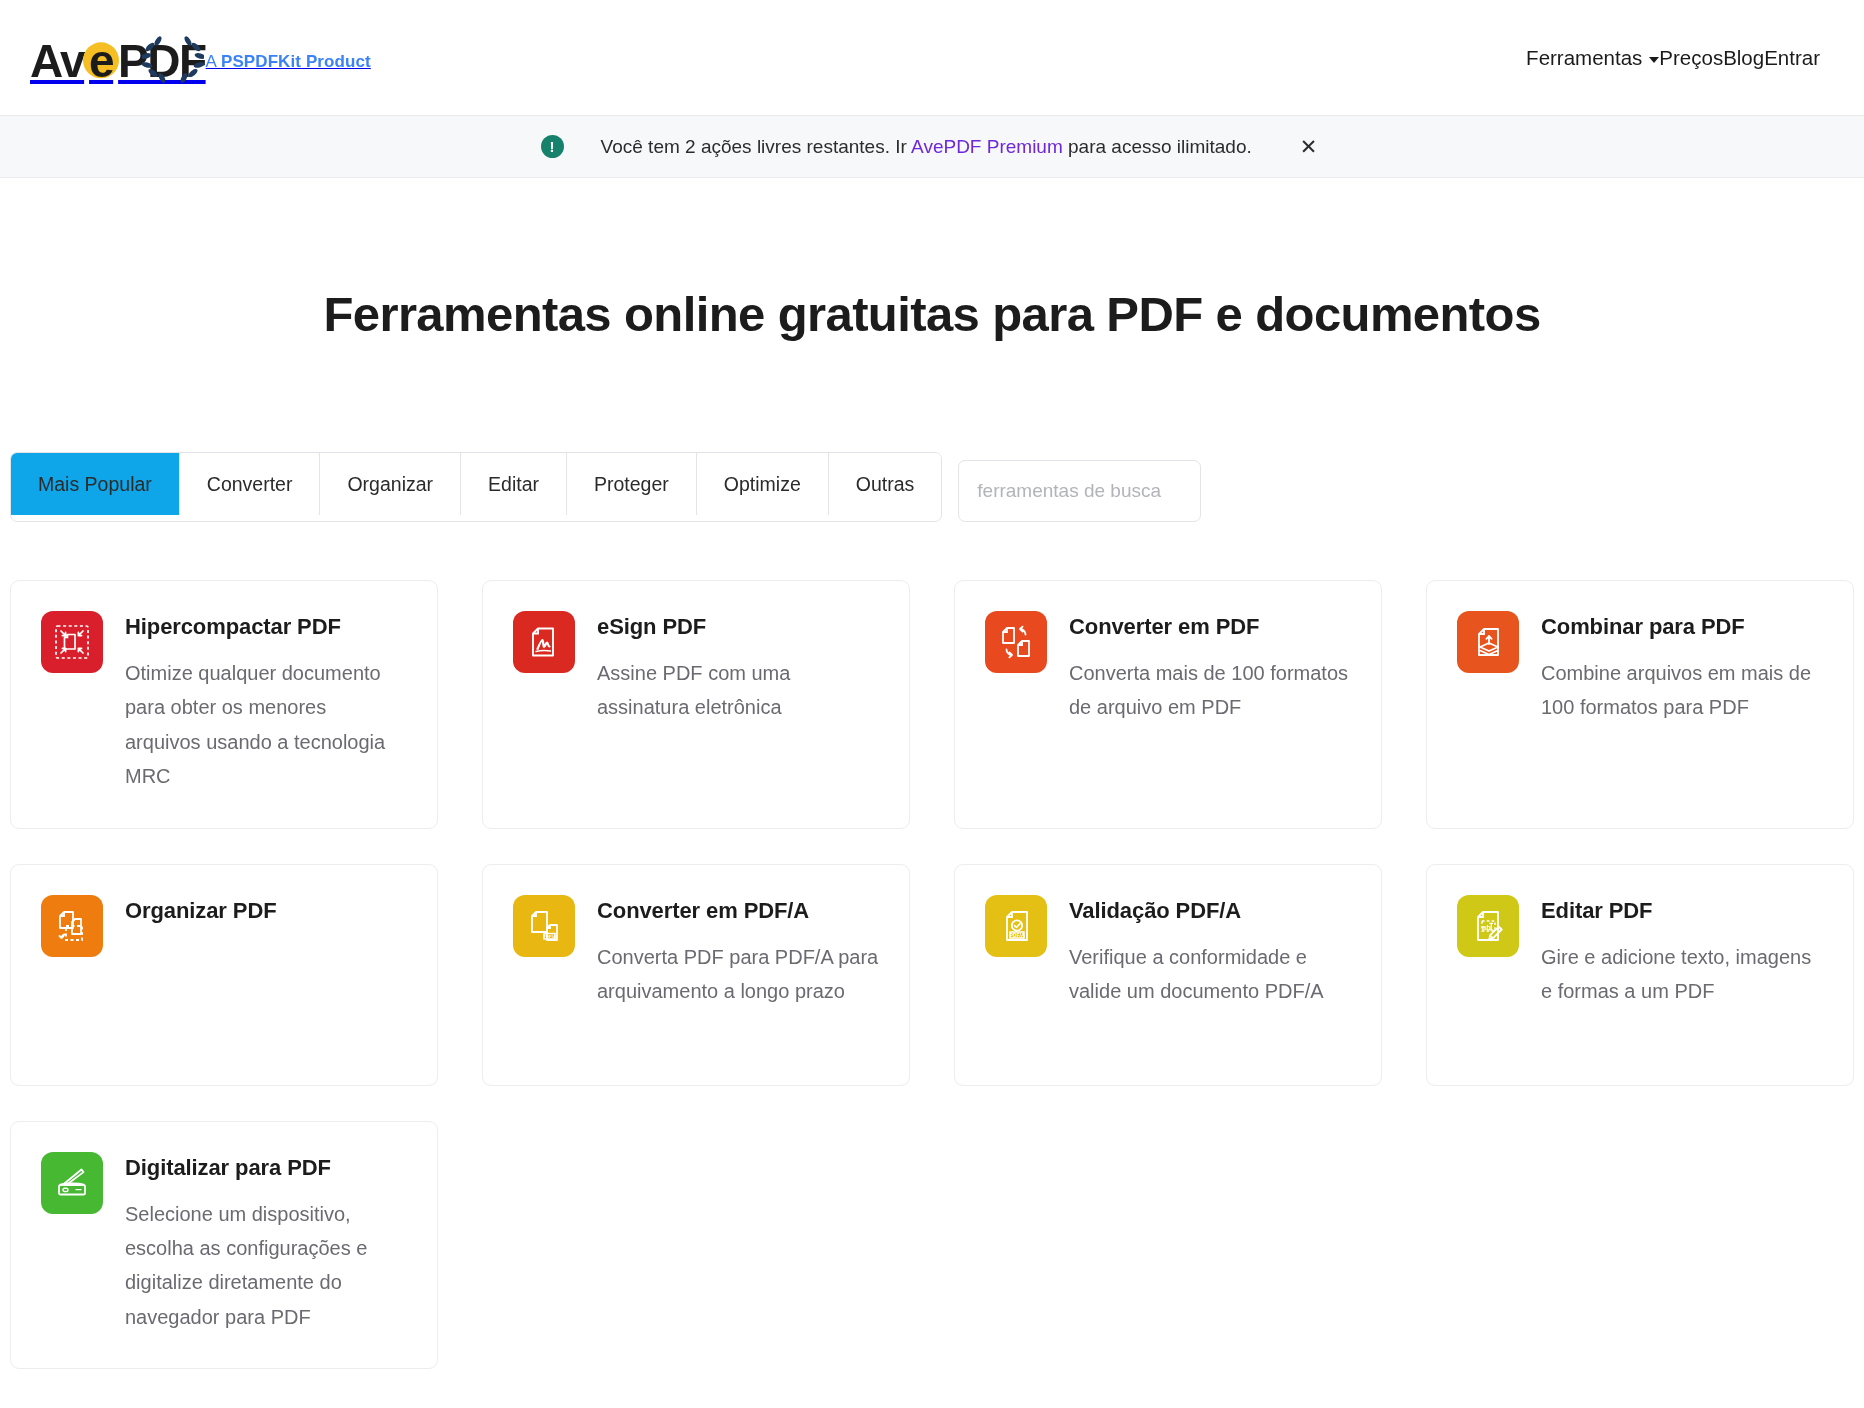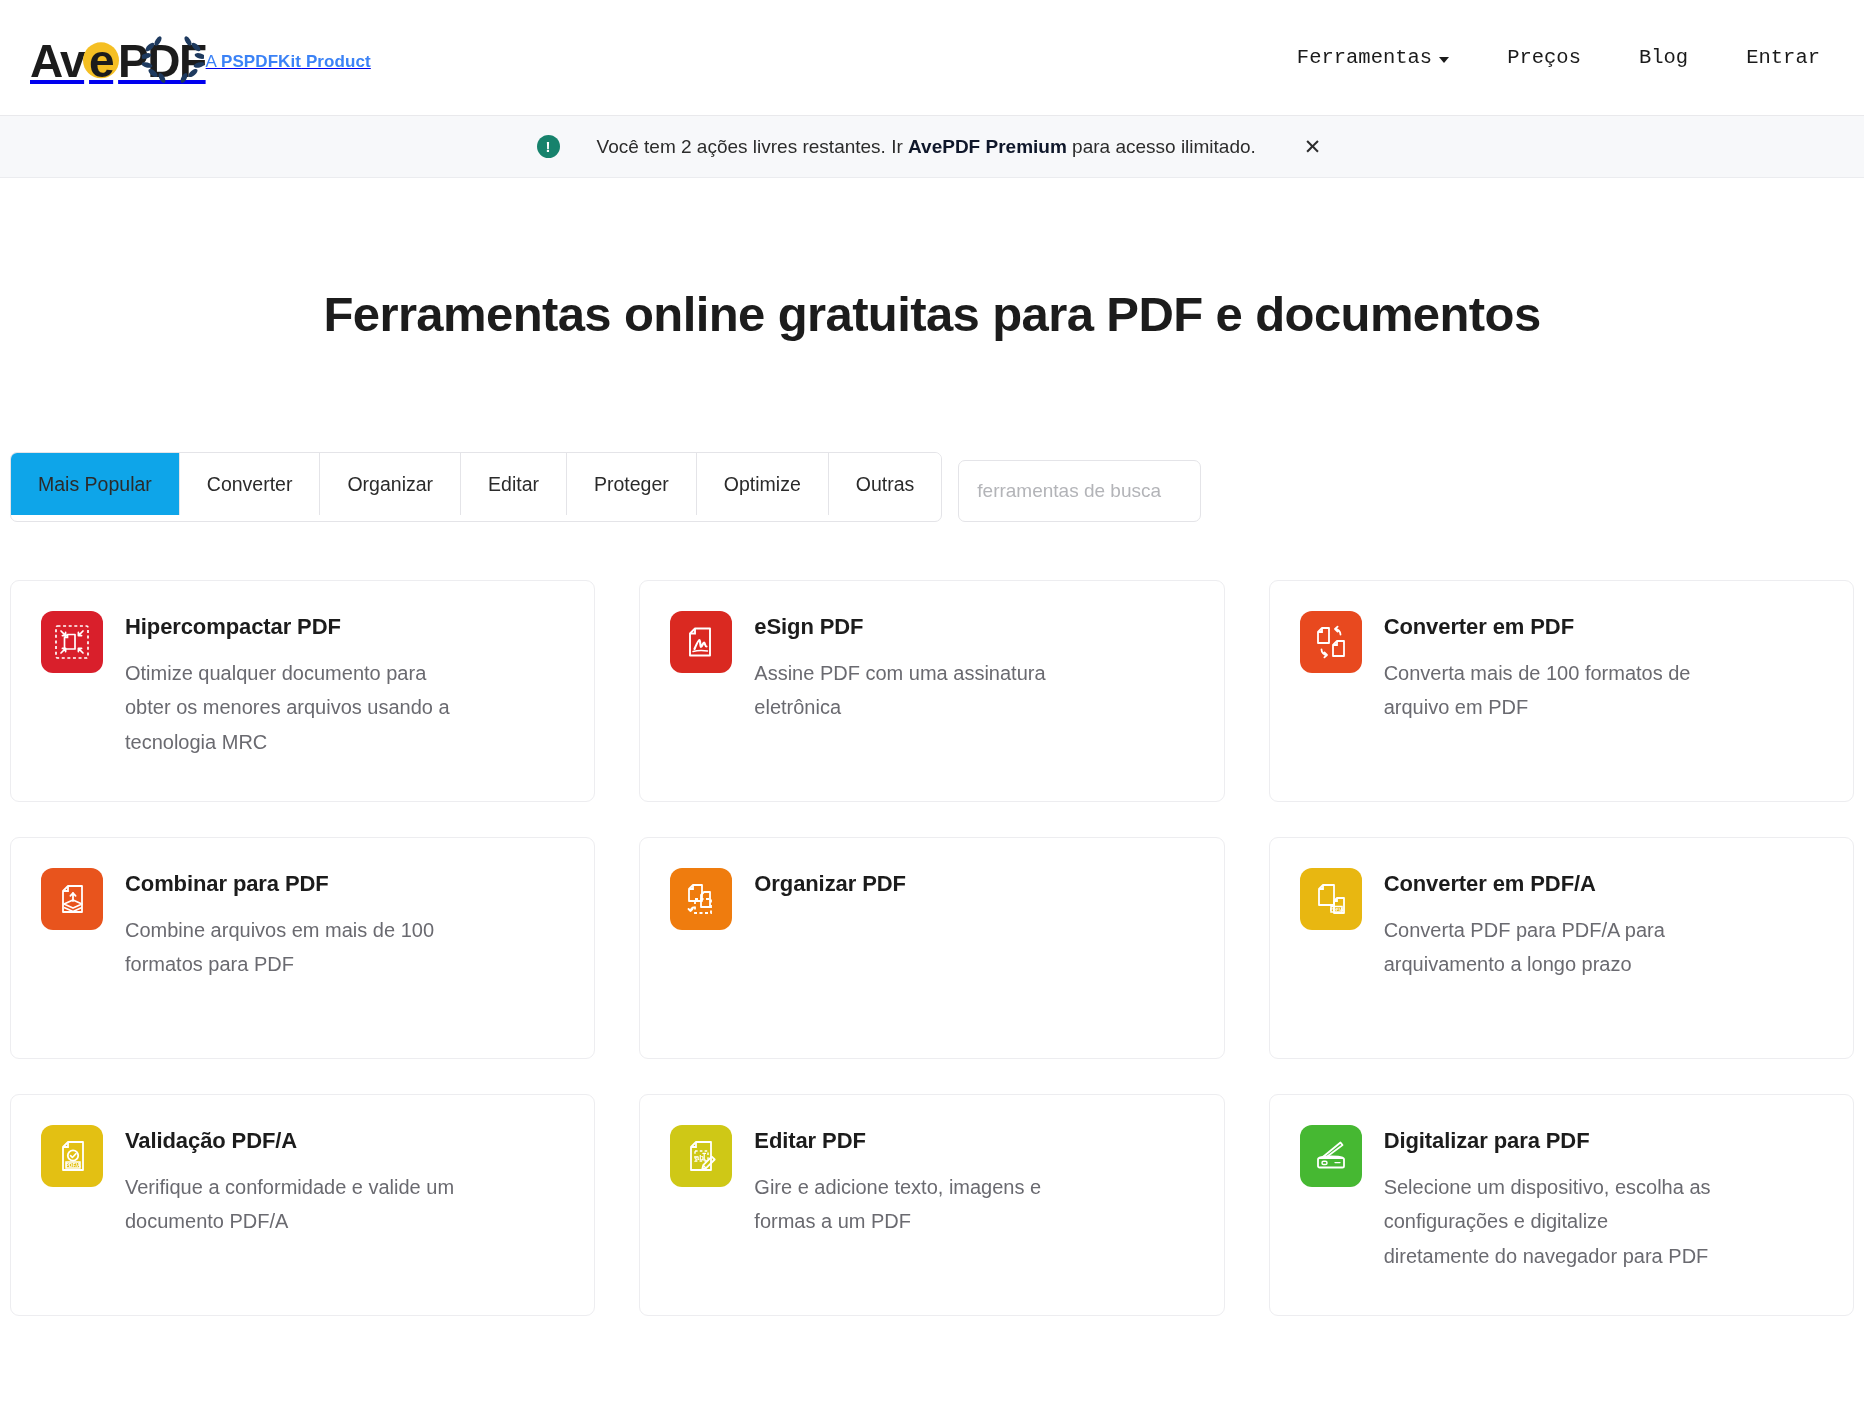--- a/index.html
+++ b/index.html
@@ -76,22 +76,20 @@
     margin-top: 3px;
     font-size: 17px;
     font-weight: 700;
     color: #3b82f6;
     letter-spacing: 0.1px;
   }
   .logo-tagline .thin { font-weight: 400; }
 
   .main-nav {
     display: flex;
-    gap: 58px;
-    font-family: Liberation Mono, monospace;
   }
   .nav-link {
     font-size: 20.5px;
     color: #1b1b1b;
     text-decoration: none;
     white-space: nowrap;
     display: inline-flex;
     align-items: center;
     gap: 7px;
     cursor: pointer;
@@ -127,24 +125,23 @@
     font-weight: 700;
     display: inline-flex;
     align-items: center;
     justify-content: center;
     line-height: 1;
     margin-right: 37px;
     flex: none;
   }
   .notice-text { white-space: nowrap; }
   .notice-link {
-    color: #0f172a;
+    color: #6d28d9;
     text-decoration: none;
     cursor: pointer;
-    font-weight: bold;
   }
   .notice-close {
     margin-left: 42px;
     font-size: 21px;
     color: #2c2c2c;
     background: none;
     border: none;
     cursor: pointer;
     font-family: inherit;
     line-height: 1;
@@ -207,21 +204,21 @@
     color: #2b2b2b;
     outline: none;
     margin-top: 8px;
   }
   .search-box::placeholder { color: #b3b4b8; }
 
   
   .card-grid {
     margin-top: 58px;
     display: grid;
-    grid-template-columns: repeat(3, 1fr);
+    grid-template-columns: repeat(4, 1fr);
     column-gap: 44px;
     row-gap: 35px;
   }
   .tool-card {
     border: 1px solid #ededf0;
     border-radius: 9px;
     background: #ffffff;
     padding: 30px 30px 34px 30px;
     display: flex;
     gap: 22px;

